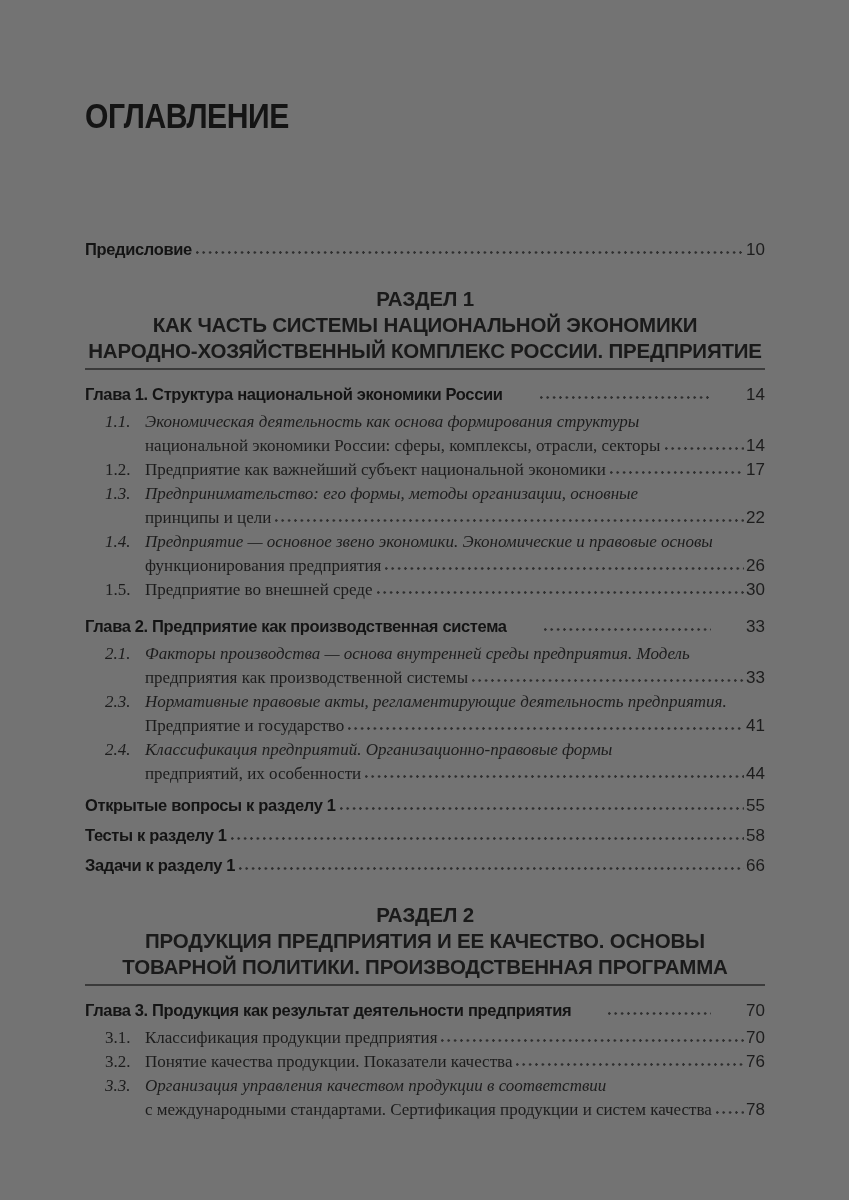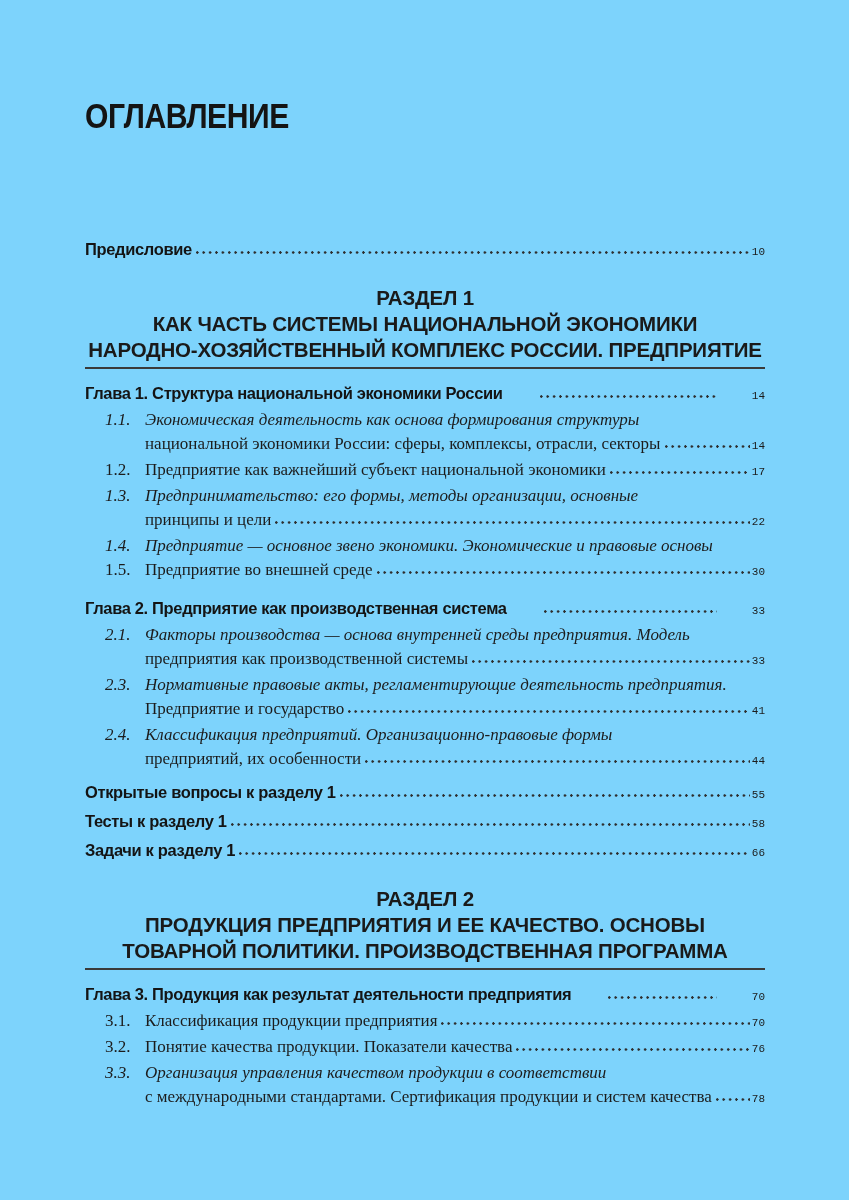--- a/index.html
+++ b/index.html
@@ -1,21 +1,21 @@
 <!DOCTYPE html>
 <html lang="ru"><head>
 <meta charset="utf-8">
 <style>
   html, body { margin: 0; padding: 0; background: #ffffff; }
   .page {
     position: relative;
     width: 849px;
     height: 1200px;
     box-sizing: border-box;
-    background: #7dd3fc;
+    background: #737373;
     padding: 96px 84px 0 85px;
     overflow: hidden;
     color: #1c1c1c;
     font-family: "Liberation Serif", serif;
   }
   
   .doc-title {
     margin: 0;
     font-family: "Liberation Sans", sans-serif;
     font-weight: bold;
@@ -32,22 +32,22 @@
     flex: 1 1 auto;
     min-width: 14px;
     height: 5px;
     margin: 0 2px 0 4px;
     background-image: radial-gradient(circle at 1.3px 2.5px, #2e2e2e 1.05px, rgba(0,0,0,0) 1.45px);
     background-size: 6.4px 5px;
     background-repeat: repeat-x;
     background-position: left bottom;
   }
   .pg {
-    font-family: Liberation Mono, monospace;
-    font-size: 11px;
+    font-family: Liberation Sans, sans-serif;
+    font-size: 17px;
     font-weight: normal;
     color: #1c1c1c;
     white-space: nowrap;
   }
   
   .bold-label {
     font-family: "Liberation Sans", sans-serif;
     font-weight: bold;
     font-size: 16.5px;
     letter-spacing: -0.35px;
@@ -135,20 +135,25 @@
       <span class="leader"></span>
       <span class="pg">22</span>
     </div>
   </div>
 
   <div class="sub">
     <div class="sub-first">
       <span class="num">1.4.</span>
       <span class="txt">Предприятие — основное звено экономики. Экономические и правовые основы</span>
     </div>
+    <div class="row sub-cont">
+      <span class="txt">функционирования предприятия</span>
+      <span class="leader"></span>
+      <span class="pg">26</span>
+    </div>
   </div>
 
   <div class="sub row">
     <span class="num">1.5.</span>
     <span class="txt">Предприятие во внешней среде</span>
     <span class="leader"></span>
     <span class="pg">30</span>
   </div>
 
   <div class="row chapter">

